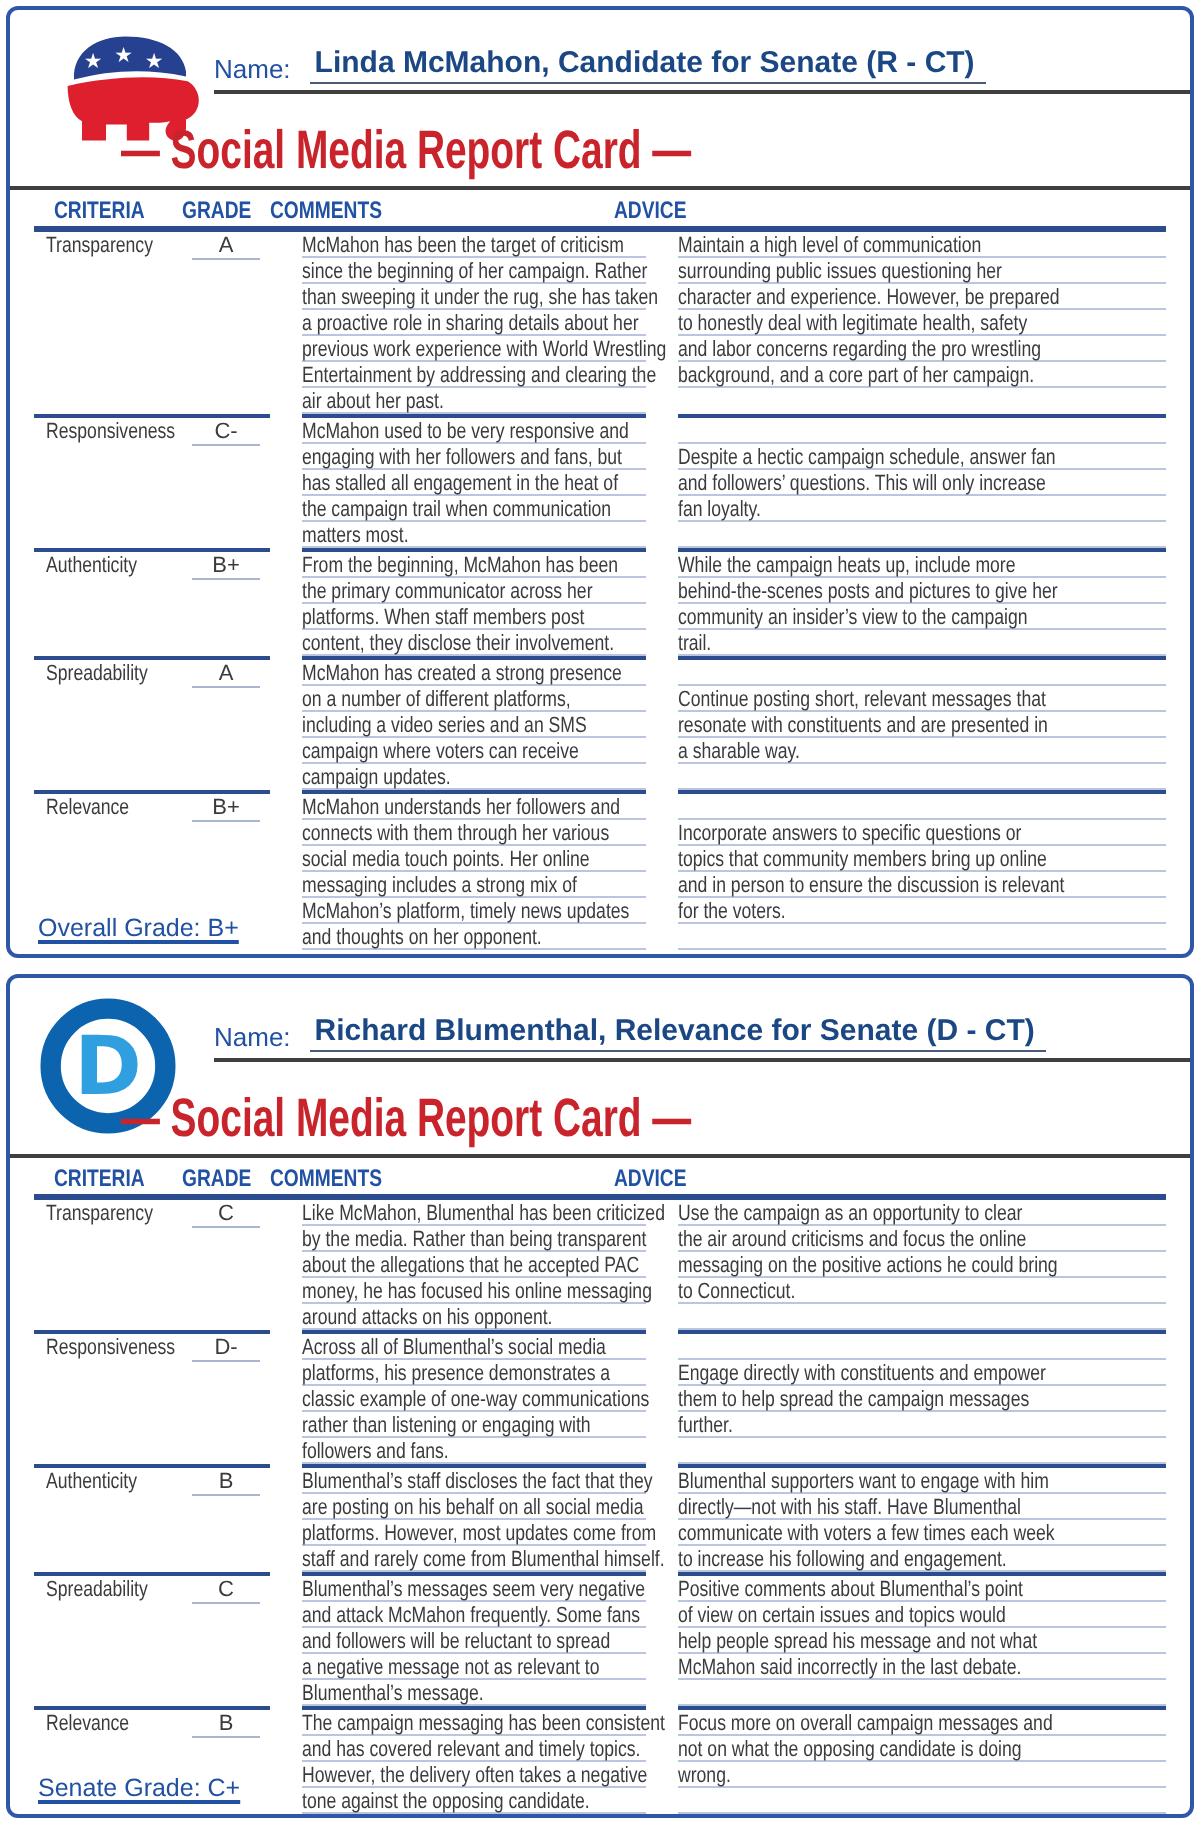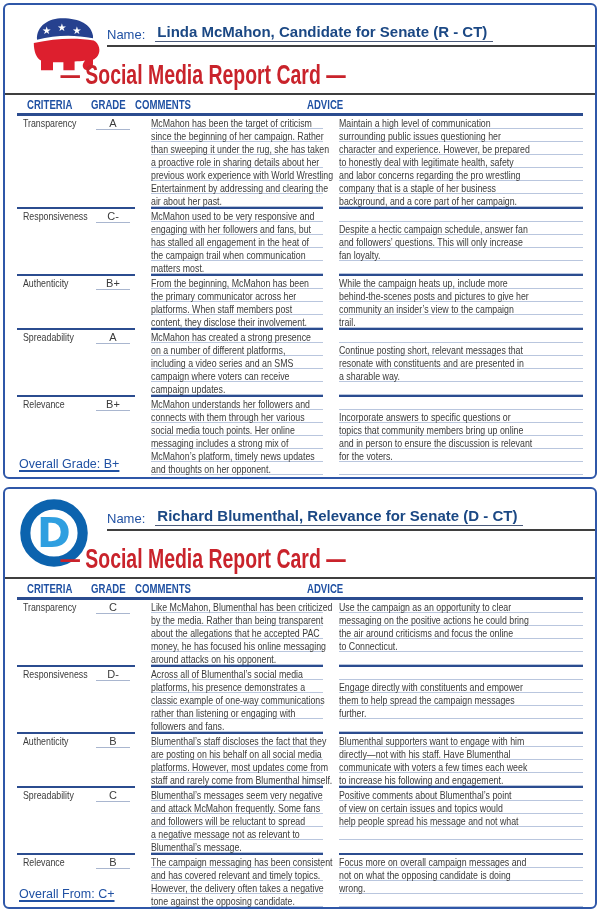--- a/index.html
+++ b/index.html
@@ -109,21 +109,20 @@
             <div class="line"><span>previous work experience with World Wrestling</span></div>
             <div class="line"><span>Entertainment by addressing and clearing the</span></div>
             <div class="line"><span>air about her past.</span></div>
           </div>
           <div class="cell">
             <div class="line"><span>Maintain a high level of communication</span></div>
             <div class="line"><span>surrounding public issues questioning her</span></div>
             <div class="line"><span>character and experience. However, be prepared</span></div>
             <div class="line"><span>to honestly deal with legitimate health, safety</span></div>
             <div class="line"><span>and labor concerns regarding the pro wrestling</span></div>
-            <div class="line"><span>company that is a staple of her business</span></div>
             <div class="line"><span>background, and a core part of her campaign.</span></div>
           </div>
         </div>
         <div class="trow">
           <div class="cg">
             <div class="crit"><span class="cond">Responsiveness</span></div>
             <div class="gradebox">
               <div class="grade">C-</div>
             </div>
           </div>
@@ -246,22 +245,22 @@
           </div>
           <div class="cell">
             <div class="line"><span>Like McMahon, Blumenthal has been criticized</span></div>
             <div class="line"><span>by the media. Rather than being transparent</span></div>
             <div class="line"><span>about the allegations that he accepted PAC</span></div>
             <div class="line"><span>money, he has focused his online messaging</span></div>
             <div class="line"><span>around attacks on his opponent.</span></div>
           </div>
           <div class="cell">
             <div class="line"><span>Use the campaign as an opportunity to clear</span></div>
+            <div class="line"><span>the air around criticisms and focus the online</span></div>
             <div class="line"><span>messaging on the positive actions he could bring</span></div>
-            <div class="line"><span>the air around criticisms and focus the online</span></div>
             <div class="line"><span>to Connecticut.</span></div>
             <div class="line"><span>&nbsp;</span></div>
           </div>
         </div>
         <div class="trow">
           <div class="cg">
             <div class="crit"><span class="cond">Responsiveness</span></div>
             <div class="gradebox">
               <div class="grade">D-</div>
             </div>
@@ -312,20 +311,21 @@
             <div class="line"><span>Blumenthal’s messages seem very negative</span></div>
             <div class="line"><span>and attack McMahon frequently. Some fans</span></div>
             <div class="line"><span>and followers will be reluctant to spread</span></div>
             <div class="line"><span>a negative message not as relevant to</span></div>
             <div class="line"><span>Blumenthal’s message.</span></div>
           </div>
           <div class="cell">
             <div class="line"><span>Positive comments about Blumenthal’s point</span></div>
             <div class="line"><span>of view on certain issues and topics would</span></div>
             <div class="line"><span>help people spread his message and not what</span></div>
+            <div class="line"><span>McMahon said incorrectly in the last debate.</span></div>
             <div class="line"><span>&nbsp;</span></div>
           </div>
         </div>
         <div class="trow">
           <div class="cg">
             <div class="crit"><span class="cond">Relevance</span></div>
             <div class="gradebox">
               <div class="grade">B</div>
             </div>
           </div>
@@ -337,14 +337,14 @@
           </div>
           <div class="cell">
             <div class="line"><span>Focus more on overall campaign messages and</span></div>
             <div class="line"><span>not on what the opposing candidate is doing</span></div>
             <div class="line"><span>wrong.</span></div>
             <div class="line"><span>&nbsp;</span></div>
           </div>
         </div>
       </div>
   </div>
-  <div class="overall">Overall From: C+</div>
+  <div class="overall">Senate Grade: C+</div>
 </section>
 
 </body></html>

